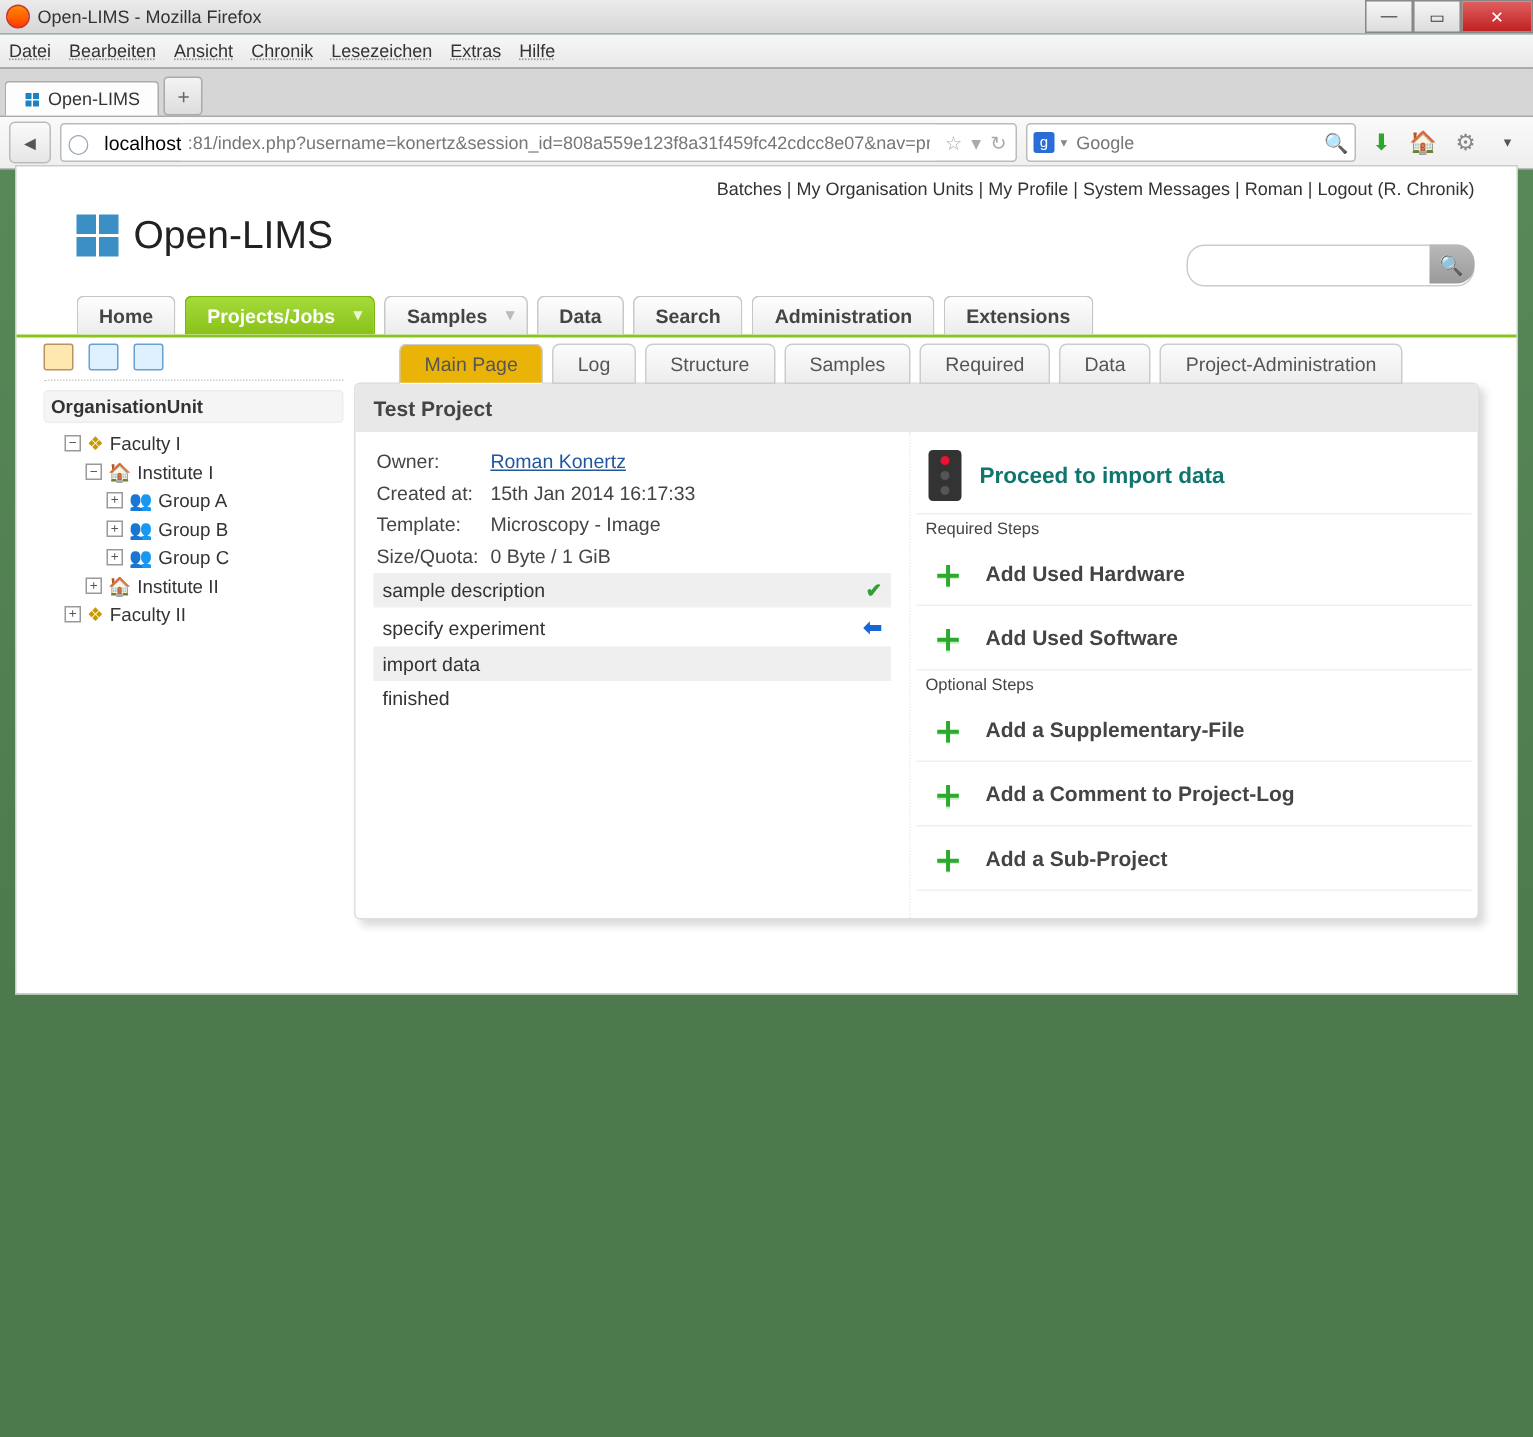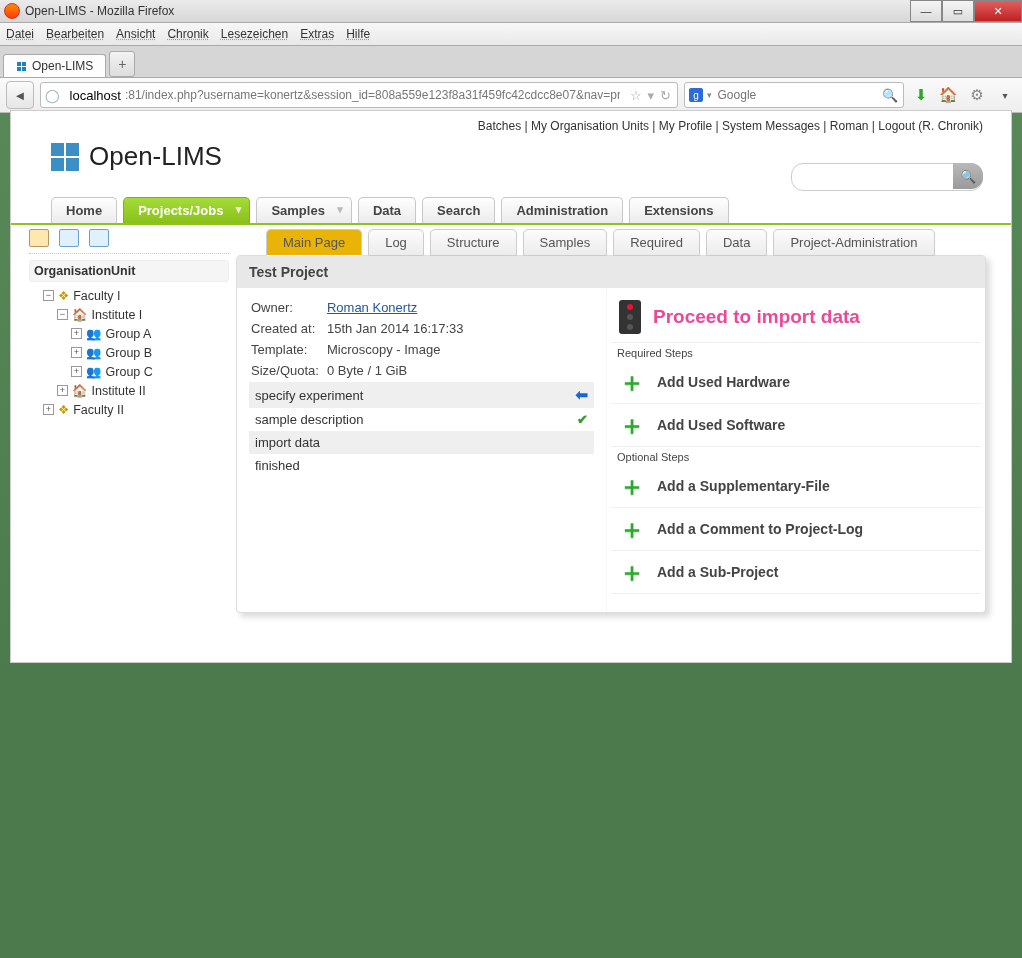--- a/index.html
+++ b/index.html
@@ -72,21 +72,21 @@
 .pleft{flex:1;padding:8px 12px 18px;border-right:1px dotted #eee}
 .pright{width:370px;padding:4px 4px 18px}
 table.meta td{padding:2px 6px 2px 0;font-size:13px;color:#444}
 table.meta a{color:#2257a0;text-decoration:underline}
 .wfh{font-weight:700;margin:10px 0 4px;border-top:1px solid #e7e7e7;padding-top:8px}
 .wf div{padding:4px 6px;font-size:13px;display:flex;justify-content:space-between;align-items:center}
 .wf div:nth-child(odd){background:#efefef}
 .chk{color:#30a030;font-weight:700}
 .arl{color:#1766d6;font-weight:700;font-size:15px}
 .bigstep{display:flex;align-items:center;gap:12px;padding:8px 8px;border-bottom:1px solid #efefef}
-.bigstep.main b{font-size:19px;color:#ec4899}
+.bigstep.main b{font-size:15px;color:#0f766e}
 .bigstep b{font-size:14px;color:#444}
 .sechdr{font-size:11px;color:#444;padding:4px 6px 2px}
 .plus{width:26px;height:26px;display:flex;align-items:center;justify-content:center;font-size:26px;font-weight:700;color:#2daa2d;text-shadow:0 1px 0 #c5efc5}
 .tlight{width:22px;height:30px;background:#333;border-radius:3px;display:flex;flex-direction:column;align-items:center;justify-content:space-around;padding:2px 0}
 .tlight span{width:6px;height:6px;border-radius:50%;background:#555}
 .tlight span.r{background:#e13}
 </style>
 </head>
 <body>
 
@@ -266,26 +266,26 @@
                     <td>Microscopy - Image</td>
                   </tr>
               <tr>
                     <td>Size/Quota:</td>
                     <td>0 Byte / 1 GiB</td>
                   </tr>
             </tbody>
               </table>
             <div class="wf">
               <div>
+                  <span>sample description</span>
+                  <span class="chk">✔</span>
+                </div>
+              <div>
                   <span>specify experiment</span>
                   <span class="arl">⬅</span>
-                </div>
-              <div>
-                  <span>sample description</span>
-                  <span class="chk">✔</span>
                 </div>
               <div>
                   <span>import data</span>
                 </div>
               <div>
                   <span>finished</span>
                 </div>
             </div>
           </div>
           <div class="pright">

